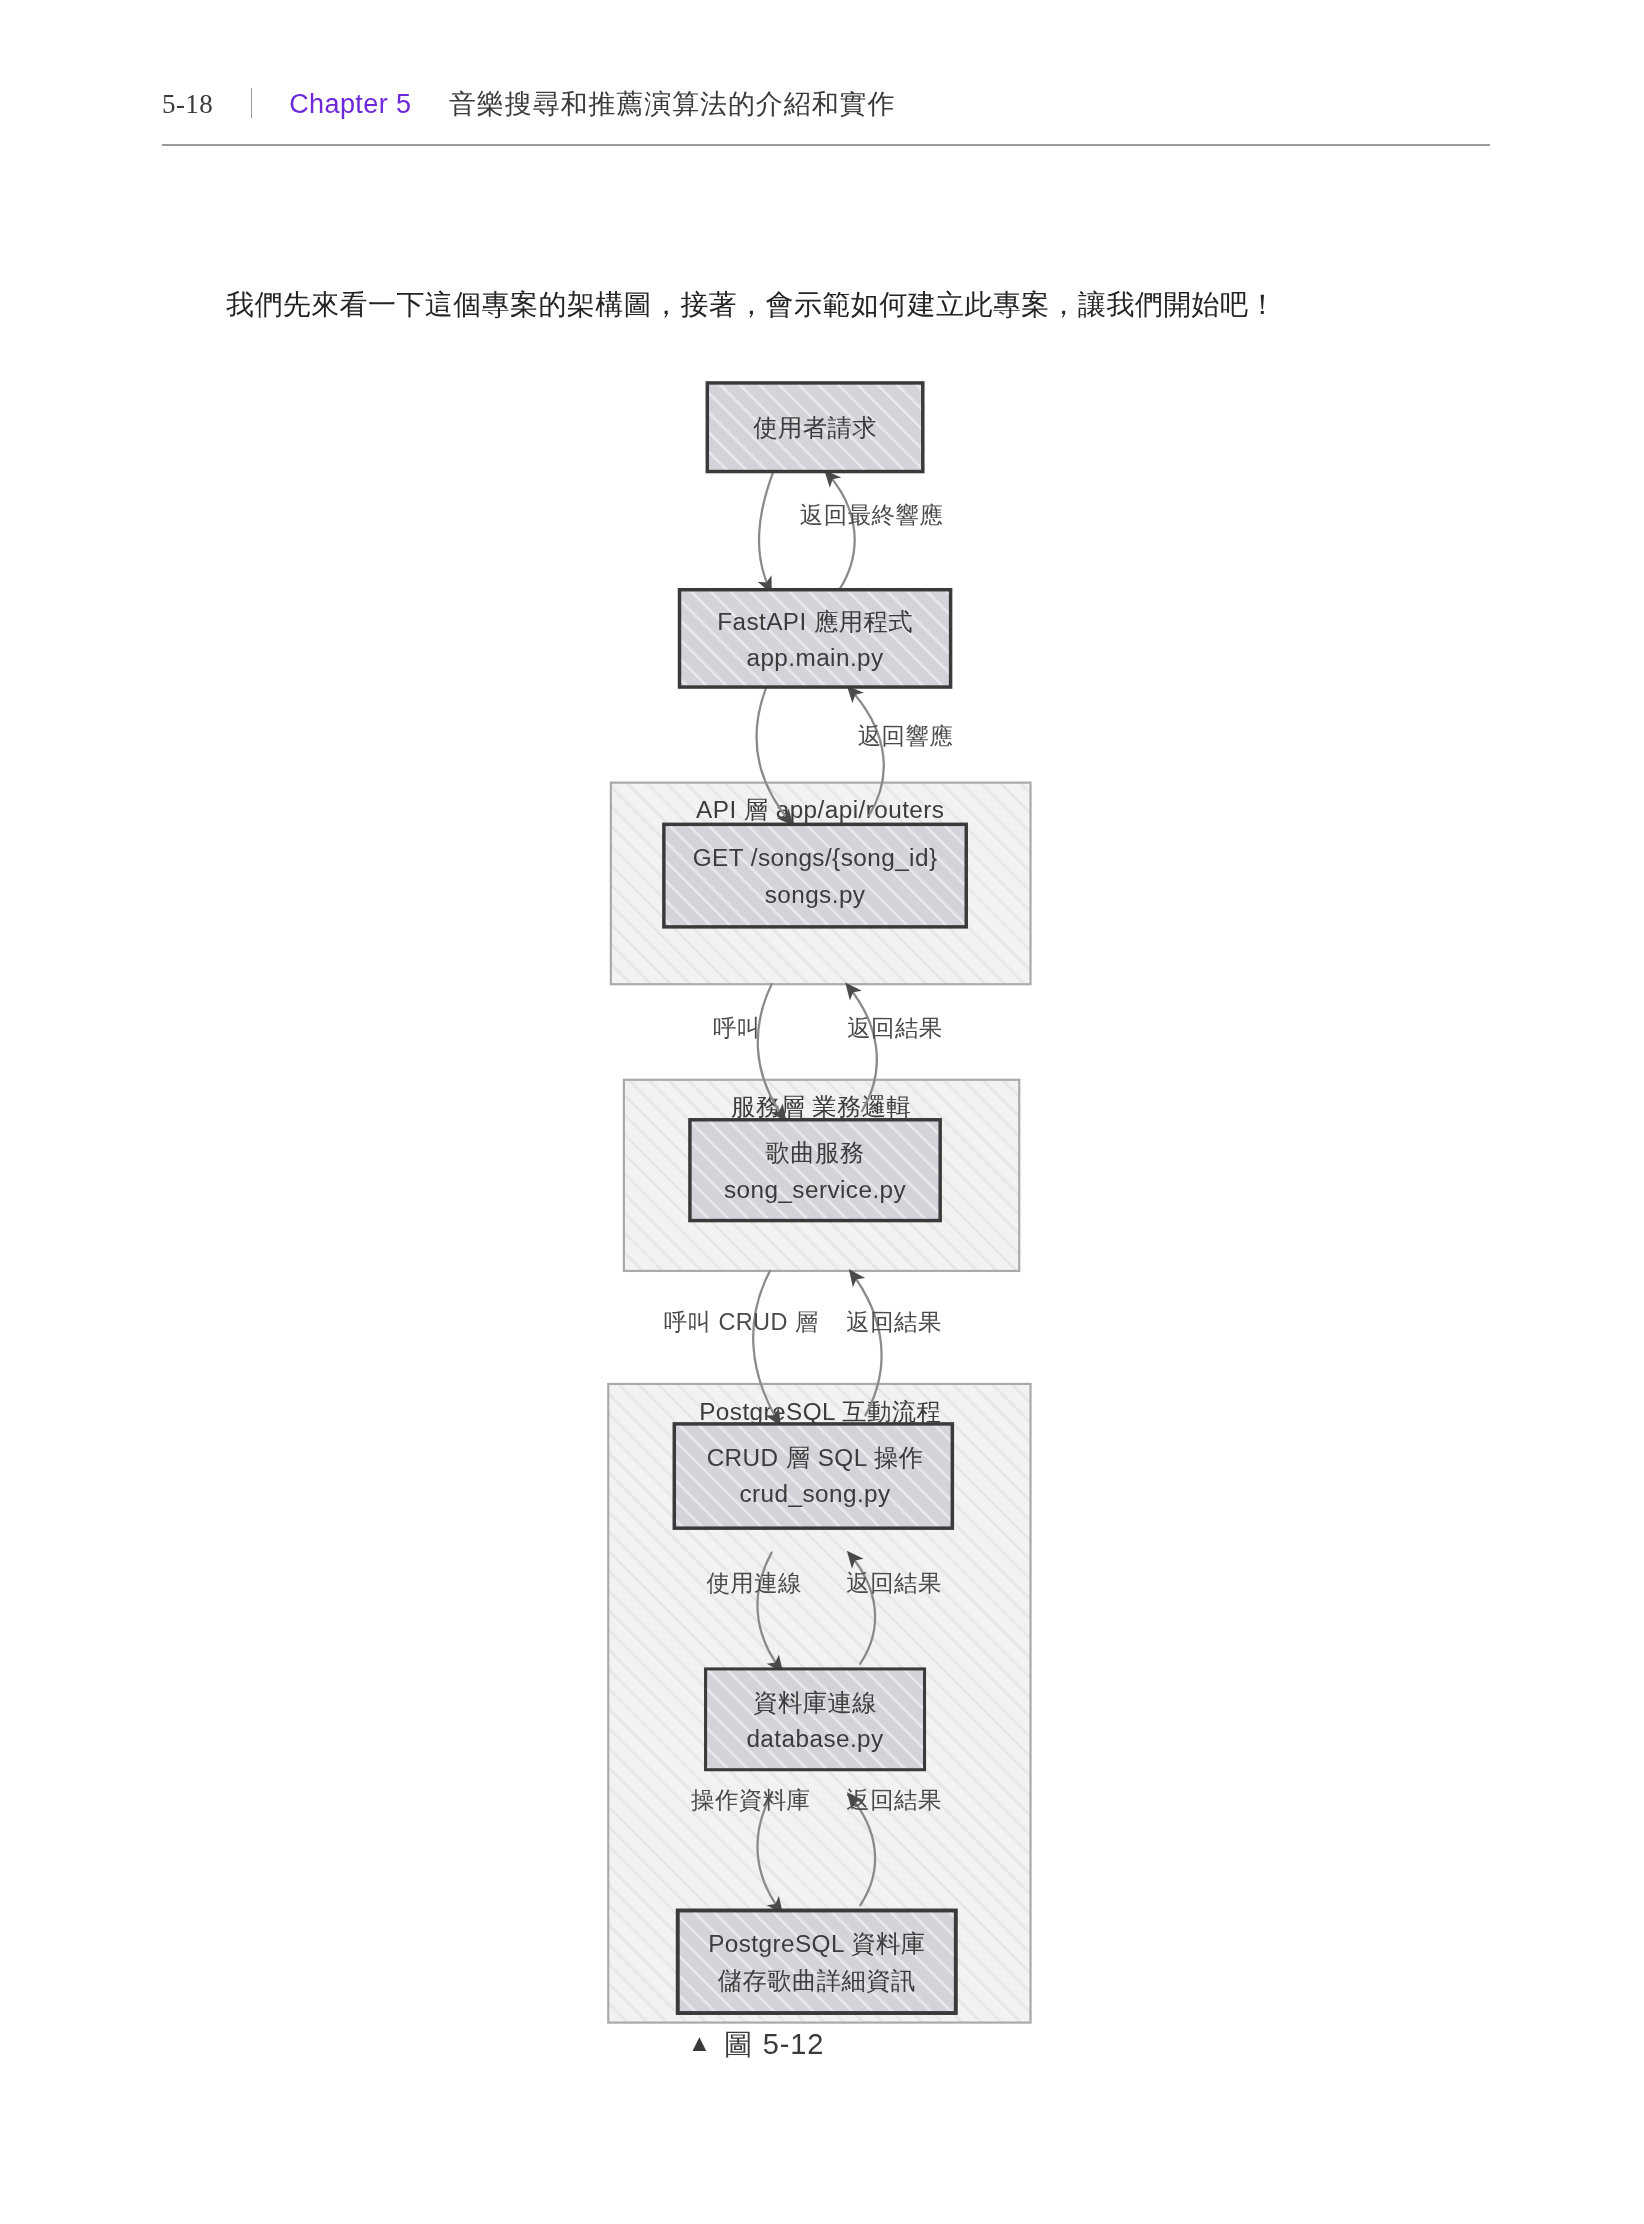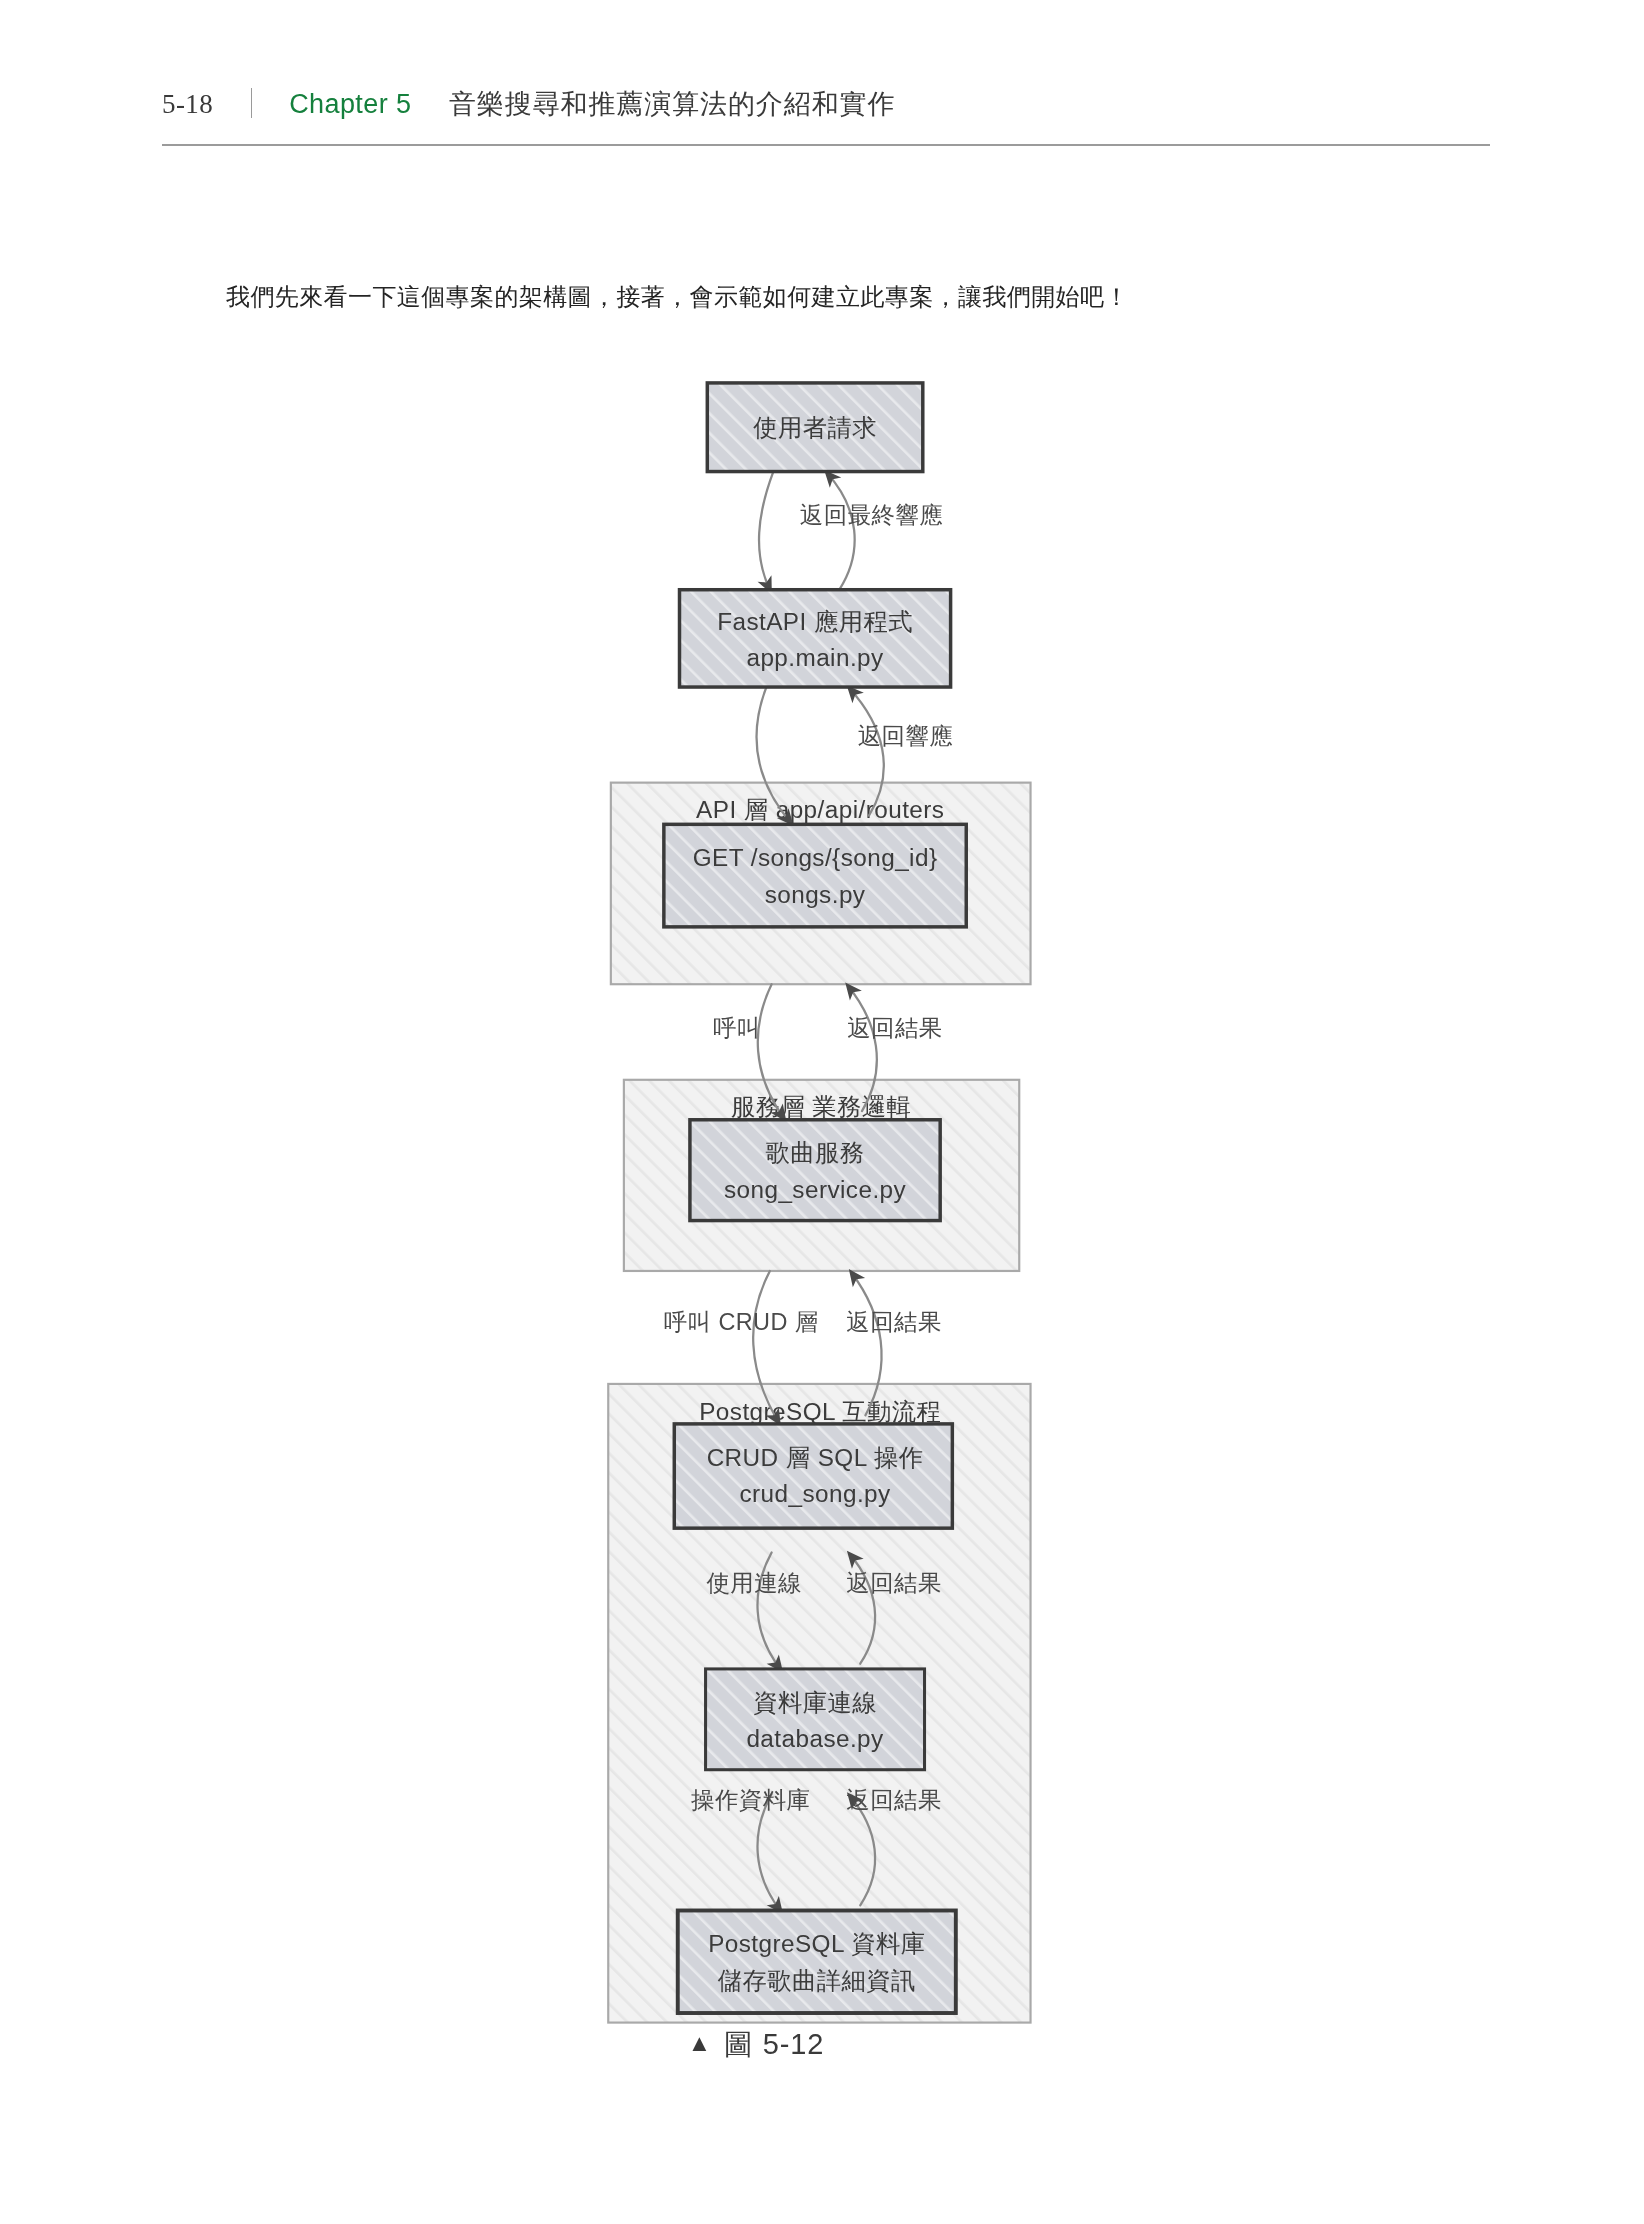--- a/index.html
+++ b/index.html
@@ -38,21 +38,21 @@
     width: 0.9px;
     height: 29.5px;
     background: #9a9a9a;
     margin: 0 22.6px;
     position: relative;
     top: 5.2px;
   }
   .chapter-label {
     font-family: "Liberation Sans", "DejaVu Sans", sans-serif;
     font-size: 27px;
-    color: #15803d;
+    color: #6d28d9;
     letter-spacing: 0.4px;
   }
   .chapter-title {
     font-family: "Liberation Sans", "DejaVu Sans", sans-serif;
     font-size: 27px;
     color: #3a3a3a;
     margin-left: 22.6px;
     letter-spacing: 0.9px;
   }
   .header-rule {
@@ -63,21 +63,21 @@
     height: 1.7px;
     background: #9b9b9b;
   }
 
   
   .body-para {
     position: absolute;
     left: 162px;
     top: 254px;
     width: 1328px;
-    font-size: 24px;
+    font-size: 28px;
     line-height: 1.62;
     color: #242424;
     text-align: justify;
     text-indent: 64px;
     letter-spacing: 0.4px;
   }
 
   
   .figure {
     position: absolute;

